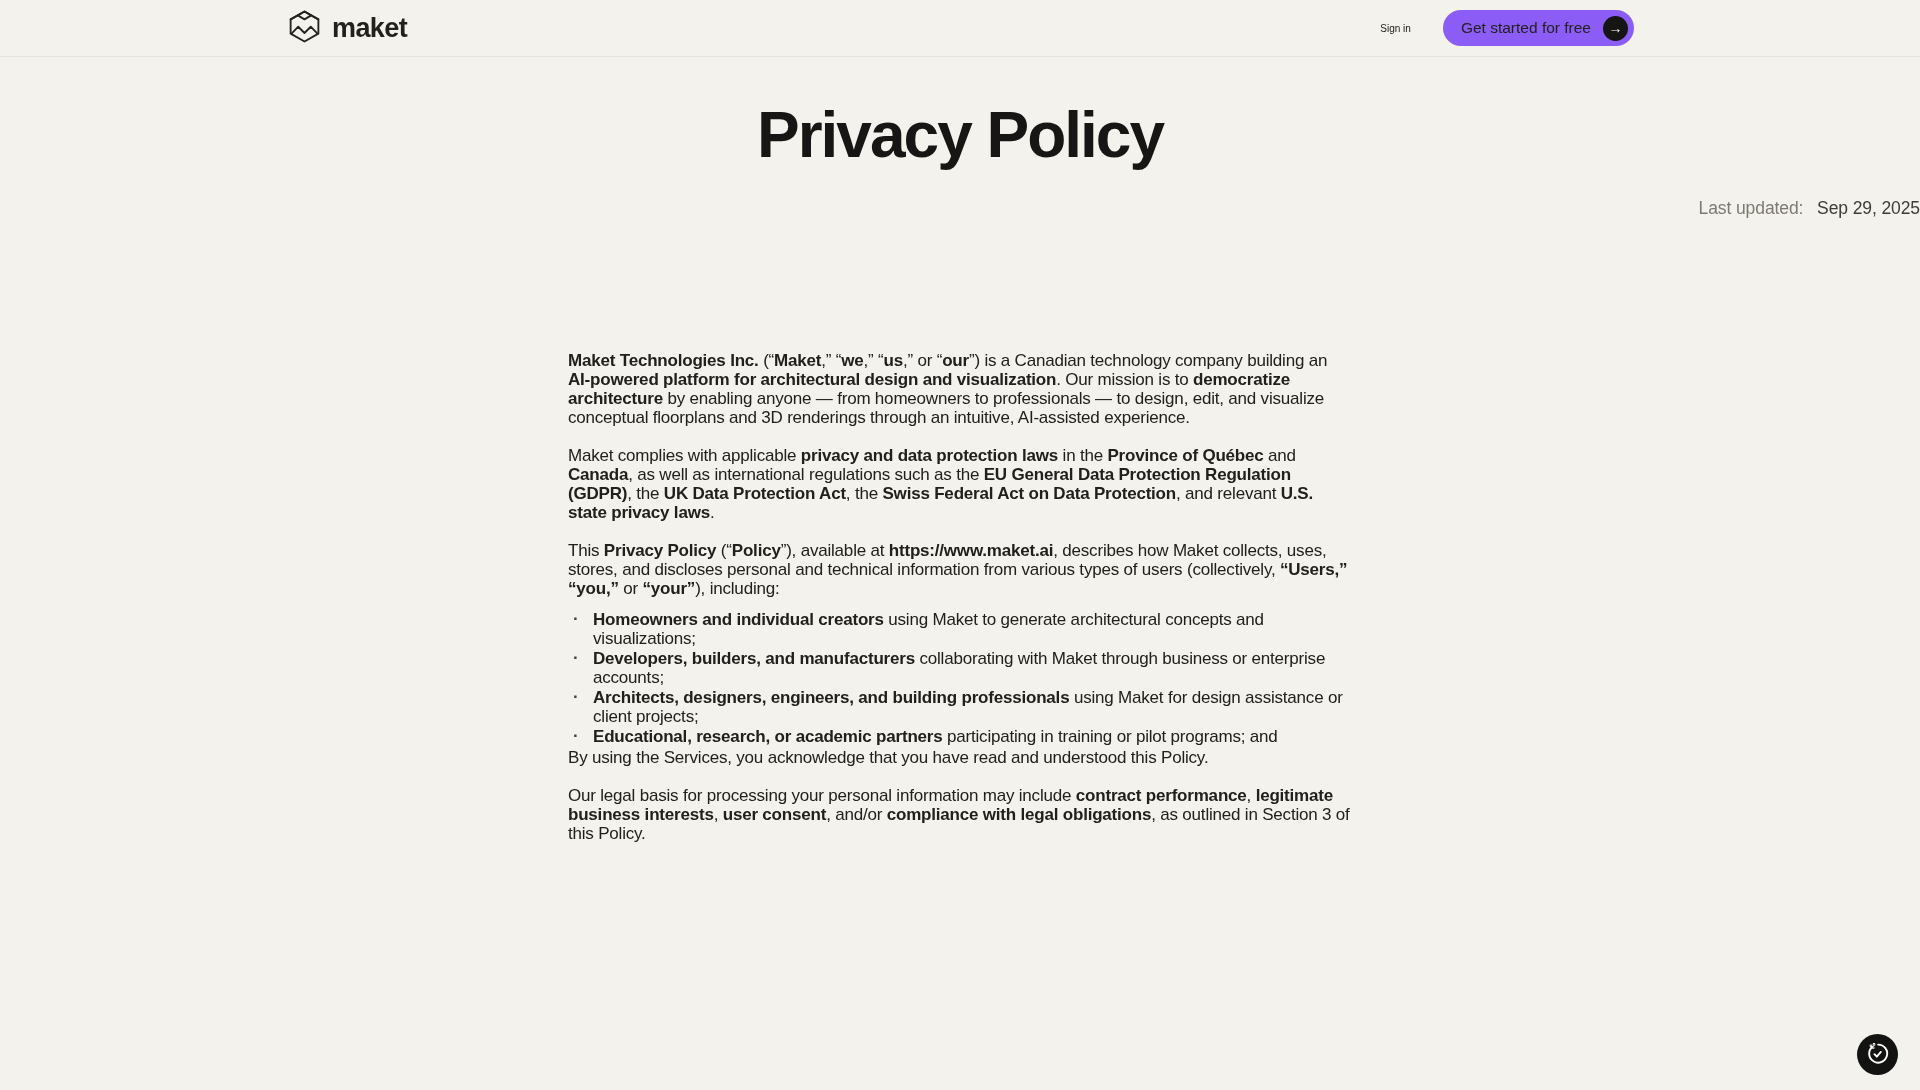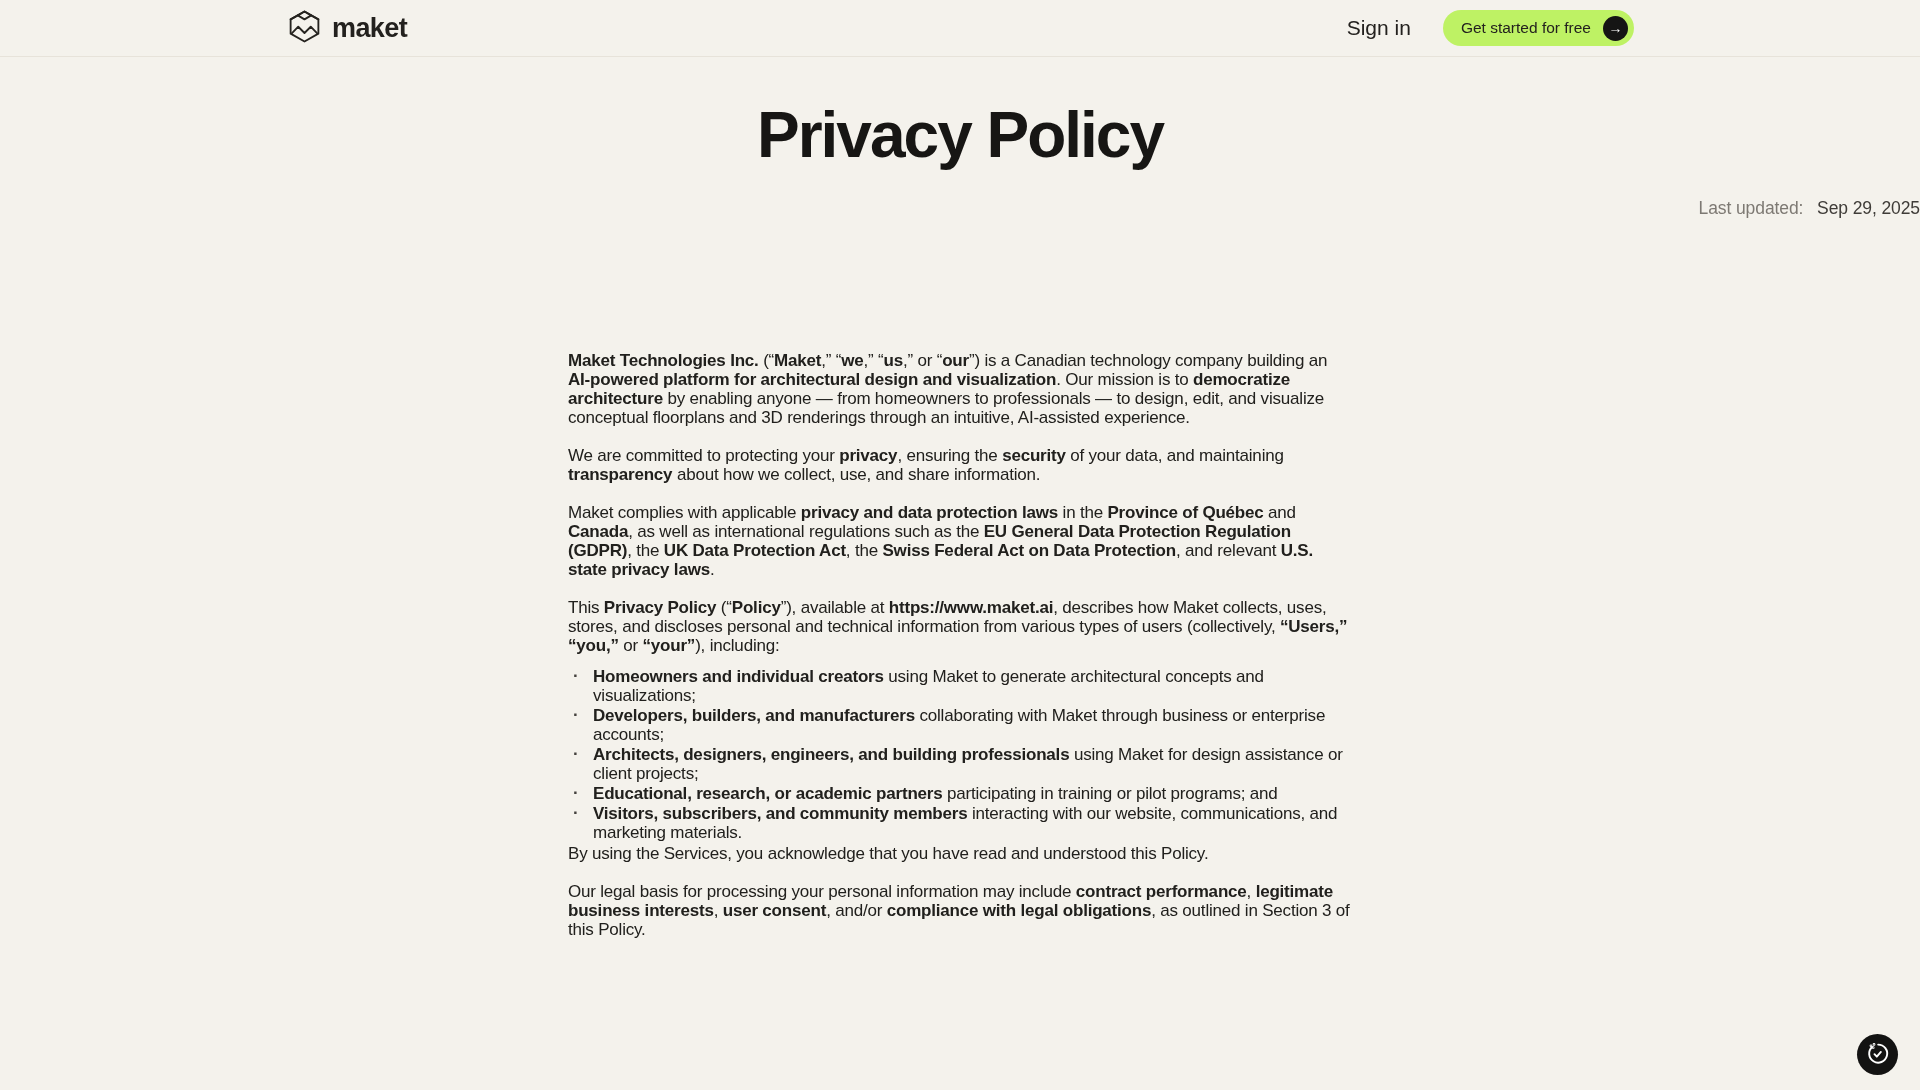--- a/index.html
+++ b/index.html
@@ -9,24 +9,24 @@
     color:#201e1b;
     font-family:"Liberation Sans", sans-serif;
     overflow:hidden;
     position:relative;
   }
   .header { height:57px; border-bottom:1px solid #e7e3da; display:flex; align-items:center; background:#f4f2ec; }
   .header-inner { width:1348px; margin:0 auto; display:flex; align-items:center; justify-content:space-between; }
   .logo { display:flex; align-items:center; gap:9px; cursor:pointer; }
   .logo-text { font-size:27px; font-weight:600; letter-spacing:-0.6px; color:#23211e; }
   .nav { display:flex; align-items:center; gap:32px; }
-  .signin { font-size:21px; color:#23211e; cursor:pointer; background:none; border:none; font-family:inherit; }
+  .signin { font-size:10px; color:#23211e; cursor:pointer; background:none; border:none; font-family:inherit; }
   .cta {
     display:flex; align-items:center; gap:12px;
-    background:#bef264; border:none; border-radius:999px;
+    background:#8b5cf6; border:none; border-radius:999px;
     padding:0 6px 0 18px; height:36px;
     font-size:15.5px; color:#23211e; font-family:inherit; cursor:pointer;
   }
   .cta-circle {
     width:25px; height:25px; border-radius:50%; background:#151514; color:#ffffff;
     display:flex; align-items:center; justify-content:center; font-size:14px; line-height:1;
   }
   h1 {
     margin-top:44px; text-align:center;
     font-size:64px; line-height:1.08; font-weight:700; letter-spacing:-2px; color:#171614;
@@ -81,30 +81,28 @@
 <main>
   <h1>Privacy Policy</h1>
   <div class="updated">
     <span class="updated-label">Last updated:</span>
     <span class="updated-value">Sep 29, 2025</span>
   </div>
 
   <div class="content">
     <div>
         <p><span class="b">Maket Technologies Inc.</span><span> (“</span><span class="b">Maket</span><span>,” “</span><span class="b">we</span><span>,” “</span><span class="b">us</span><span>,” or “</span><span class="b">our</span><span>”) is a Canadian technology company building an </span><span class="b">AI-powered platform for architectural design and visualization</span><span>. Our mission is to </span><span class="b">democratize architecture</span><span> by enabling anyone — from homeowners to professionals — to design, edit, and visualize conceptual floorplans and 3D renderings through an intuitive, AI-assisted experience.</span></p>
-        <p><span>We are committed to protecting your </span><span class="b">privacy</span><span>, ensuring the </span><span class="b">security</span><span> of your data, and maintaining </span><span class="b">transparency</span><span> about how we collect, use, and share information.</span></p>
         <p><span>Maket complies with applicable </span><span class="b">privacy and data protection laws</span><span> in the </span><span class="b">Province of Québec</span><span> and </span><span class="b">Canada</span><span>, as well as international regulations such as the </span><span class="b">EU General Data Protection Regulation (GDPR)</span><span>, the </span><span class="b">UK Data Protection Act</span><span>, the </span><span class="b">Swiss Federal Act on Data Protection</span><span>, and relevant </span><span class="b">U.S. state privacy laws</span><span>.</span></p>
         <p><span>This </span><span class="b">Privacy Policy</span><span> (“</span><span class="b">Policy</span><span>”), available at </span><span class="b">https://www.maket.ai</span><span>, describes how Maket collects, uses, stores, and discloses personal and technical information from various types of users (collectively, </span><span class="b">“Users,”</span><span> </span><span class="b">“you,”</span><span> or </span><span class="b">“your”</span><span>), including:</span></p>
       </div>
     <ul>
         <li><span class="b">Homeowners and individual creators</span><span> using Maket to generate architectural concepts and visualizations;</span></li>
         <li><span class="b">Developers, builders, and manufacturers</span><span> collaborating with Maket through business or enterprise accounts;</span></li>
         <li><span class="b">Architects, designers, engineers, and building professionals</span><span> using Maket for design assistance or client projects;</span></li>
         <li><span class="b">Educational, research, or academic partners</span><span> participating in training or pilot programs; and</span></li>
-        <li><span class="b">Visitors, subscribers, and community members</span><span> interacting with our website, communications, and marketing materials.</span></li>
       </ul>
     <div>
         <p><span>By using the Services, you acknowledge that you have read and understood this Policy.</span></p>
         <p><span>Our legal basis for processing your personal information may include </span><span class="b">contract performance</span><span>, </span><span class="b">legitimate business interests</span><span>, </span><span class="b">user consent</span><span>, and/or </span><span class="b">compliance with legal obligations</span><span>, as outlined in Section 3 of this Policy.</span></p>
       </div>
   </div>
 </main>
 
 <button class="badge">
   <span>

